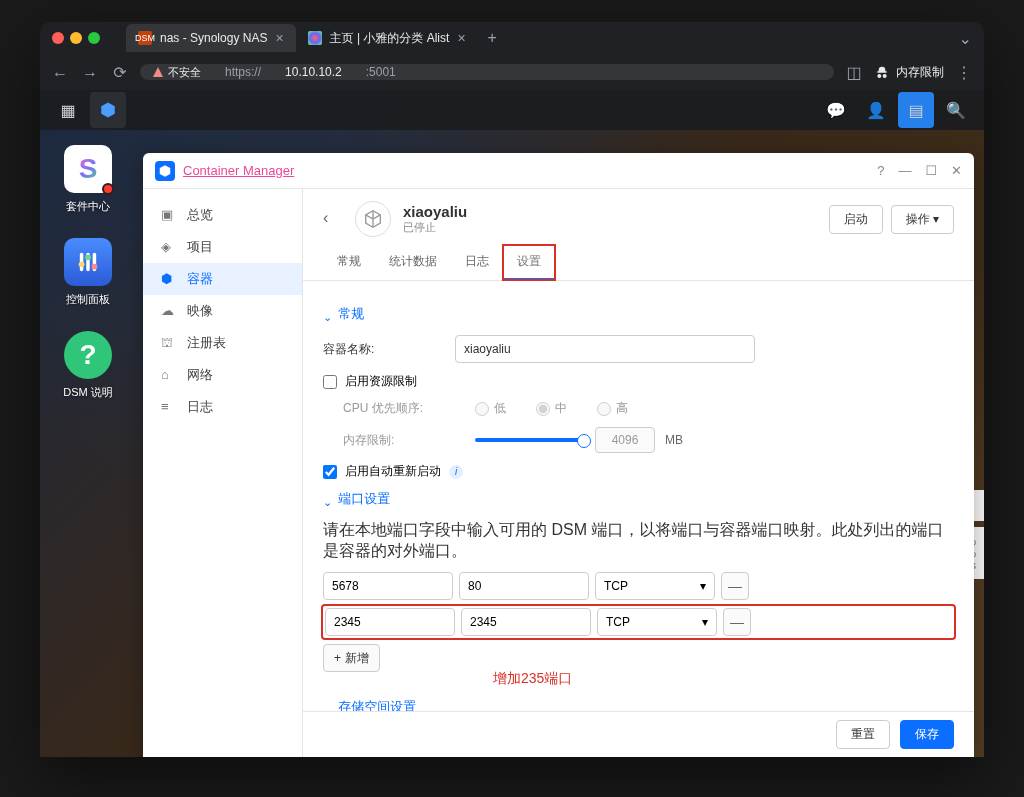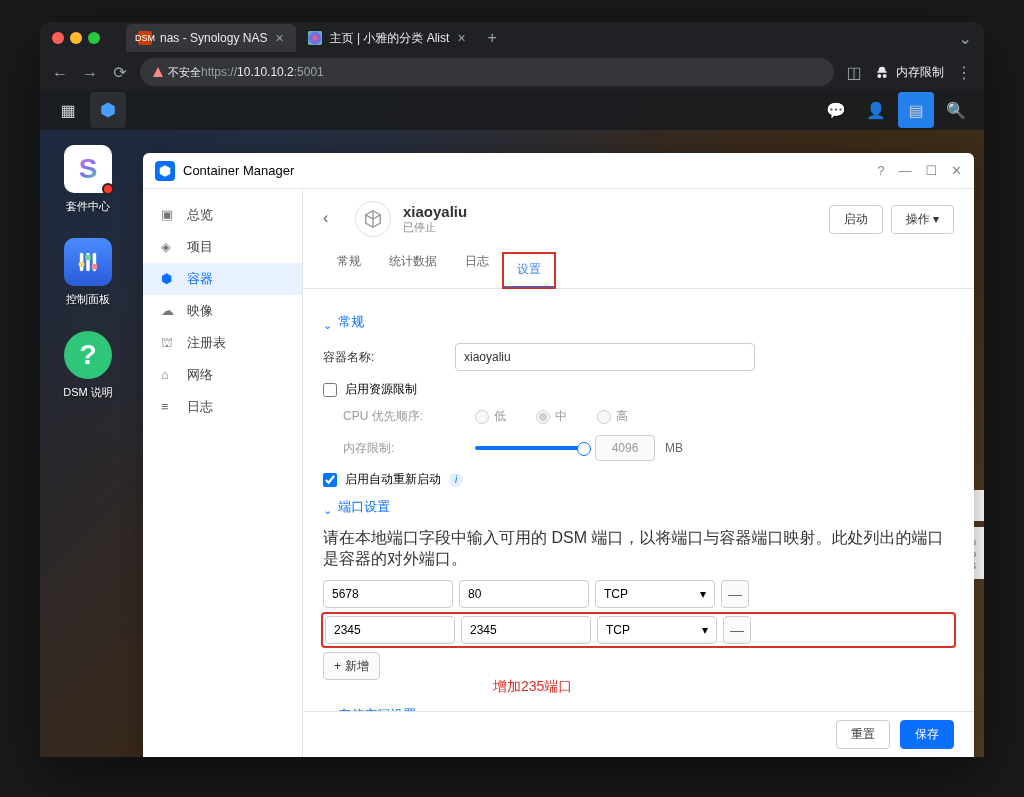--- a/index.html
+++ b/index.html
@@ -9,58 +9,58 @@
 .traffic-light { width:12px; height:12px; border-radius:50%; }
 .tl-red{background:#ff5f57;} .tl-yellow{background:#febc2e;} .tl-green{background:#28c840;}
 .tabs-row { display:flex; align-items:center; margin-left:20px; gap:0; }
 .browser-tab { height:28px; display:flex; align-items:center; padding:0 12px; font-size:12px; color:#e8eaed; gap:8px; border-radius:6px 6px 0 0; min-width:160px; }
 .browser-tab.active { background:#35363a; }
 .tab-close{color:#9aa0a6;font-size:14px;}
 .tab-favicon{width:14px;height:14px;border-radius:2px;display:flex;align-items:center;justify-content:center;font-size:9px;}
 .tab-add{color:#9aa0a6;font-size:16px;padding:0 10px;}
 .url-bar-row { height:36px; display:flex; align-items:center; padding:0 10px; gap:10px; background:#202124; }
 .nav-icon { color:#9aa0a6; font-size:16px; width:20px; text-align:center; }
-.url-box { flex:1; height:28px; background:#35363a; border-radius:14px; display:flex; align-items:center; padding:0 12px; gap:0; font-size:12px; color:#e8eaed; }
+.url-box { flex:1; height:16px; background:#35363a; border-radius:14px; display:flex; align-items:center; padding:0 12px; gap:24px; font-size:12px; color:#e8eaed; }
 .url-insecure { color:#e8eaed; font-size:11px; display:flex; align-items:center; gap:4px; }
 .url-insecure svg{width:12px;height:12px;}
 .incognito-badge{display:flex;align-items:center;gap:6px;color:#e8eaed;font-size:12px;}
 .content-area { flex:1; background:linear-gradient(135deg,#1a2840 0%,#3a2818 50%,#4a3820 100%); position:relative; overflow:hidden; }
 .content-area::before{content:"";position:absolute;inset:0;background:radial-gradient(ellipse at 30% 20%,rgba(30,50,80,0.6),transparent 40%),radial-gradient(ellipse at 80% 80%,rgba(100,70,40,0.5),transparent 50%);}
 .dsm-topbar { position:absolute; top:0; left:0; right:0; height:40px; background:rgba(26,28,32,0.92); display:flex; align-items:center; padding:0 8px; z-index:5; }
 .dsm-icon-btn { width:36px; height:36px; display:flex; align-items:center; justify-content:center; color:#c9ccd1; border-radius:4px; margin:0 2px;}
 .dsm-icon-btn.active{background:rgba(255,255,255,0.08);}
 .dsm-spacer{flex:1;}
 .desktop-icons { position:absolute; left:8px; top:55px; display:flex; flex-direction:column; gap:24px; z-index:2; }
 .desktop-icon { width:80px; display:flex; flex-direction:column; align-items:center; gap:6px; cursor:pointer; }
 .desktop-icon-img { width:48px; height:48px; border-radius:10px; display:flex; align-items:center; justify-content:center; font-size:24px; position:relative;}
 .desktop-icon-label { font-size:11px; color:#fff; text-align:center; text-shadow:0 1px 2px rgba(0,0,0,0.6); }
 .badge-dot{position:absolute;bottom:-2px;right:-2px;width:12px;height:12px;background:#ff3b30;border-radius:50%;border:2px solid rgba(26,28,32,0.9);}
 .dsm-window { position:absolute; left:103px; top:63px; right:10px; bottom:0; background:#fff; border-radius:6px 6px 0 0; box-shadow:0 4px 20px rgba(0,0,0,0.3); display:flex; flex-direction:column; z-index:10; overflow:hidden;}
 .dsm-window-header { height:36px; display:flex; align-items:center; padding:0 12px; border-bottom:1px solid #e5e5e5; gap:8px; }
 .app-icon { width:20px; height:20px; background:#0a6eff; border-radius:4px; display:flex; align-items:center; justify-content:center; }
-.app-title { font-size:13px; color:#000000; font-weight:500; }
+.app-title { font-size:13px; color:#ec4899; font-weight:500;text-decoration:underline; }
 .window-controls{margin-left:auto;display:flex;gap:14px;color:#888;font-size:13px;align-items:center;}
 .dsm-window-body { flex:1; display:flex; overflow:hidden; }
 .sidebar { width:160px; border-right:1px solid #e5e5e5; padding:10px 0; }
 .sidebar-item { height:32px; display:flex; align-items:center; padding:0 18px; gap:10px; font-size:13px; color:#444; cursor:pointer; }
 .sidebar-item.active { background:#e8f1ff; color:#0a6eff; }
 .sidebar-item svg,.sidebar-item .si-icon{width:16px;height:16px;color:#777;flex-shrink:0;}
 .sidebar-item.active .si-icon{color:#0a6eff;}
 .main-panel { flex:1; display:flex; flex-direction:column; overflow:hidden; }
 .panel-header { padding:12px 20px 0; display:flex; align-items:center; gap:12px; }
 .back-btn { width:20px; height:20px; color:#666; cursor:pointer; }
 .container-icon { width:36px; height:36px; border:1px solid #ddd; border-radius:50%; display:flex; align-items:center; justify-content:center; }
 .container-title { font-size:15px; font-weight:600; color:#333; }
 .container-status { font-size:11px; color:#888; }
 .action-btns { margin-left:auto; display:flex; gap:8px; }
 .btn { padding:5px 14px; font-size:12px; border:1px solid #ccc; background:#fff; border-radius:4px; cursor:pointer; color:#333;}
 .btn-primary { background:#0a6eff; color:#fff; border-color:#0a6eff; }
 .detail-tabs { display:flex; gap:0; padding:8px 20px 0; border-bottom:1px solid #e5e5e5; }
 .detail-tab { padding:8px 14px; font-size:12px; color:#666; cursor:pointer; border-bottom:2px solid transparent; }
-.detail-tab.active { color:#3b82f6; border-bottom-color:#0a6eff;margin-top:8px; }
+.detail-tab.active { color:#737373; border-bottom-color:#0a6eff; }
 .detail-tab.highlight{outline:2px solid #d93025;outline-offset:-1px;}
 .form-area { flex:1; overflow-y:auto; padding:14px 20px 60px; }
 .section-head { font-size:13px; color:#0a6eff; font-weight:500; display:flex; align-items:center; gap:6px; margin:10px 0 12px; }
 .section-head::before{content:"⌃";display:inline-block;transform:rotate(180deg) translateY(-2px);font-size:11px;}
 .form-row { display:flex; align-items:center; gap:12px; margin-bottom:10px; font-size:12px; color:#333; }
 .form-label { width:120px; color:#333; }
 .text-input { height:28px; border:1px solid #ccc; border-radius:4px; padding:0 8px; font-size:12px; width:300px; color:#333;}
 .checkbox-row { display:flex; align-items:center; gap:8px; font-size:12px; margin-bottom:10px; padding-left:0;}
 .checkbox-row input[type=checkbox]{width:14px;height:14px;}
 .indent{padding-left:20px;}

